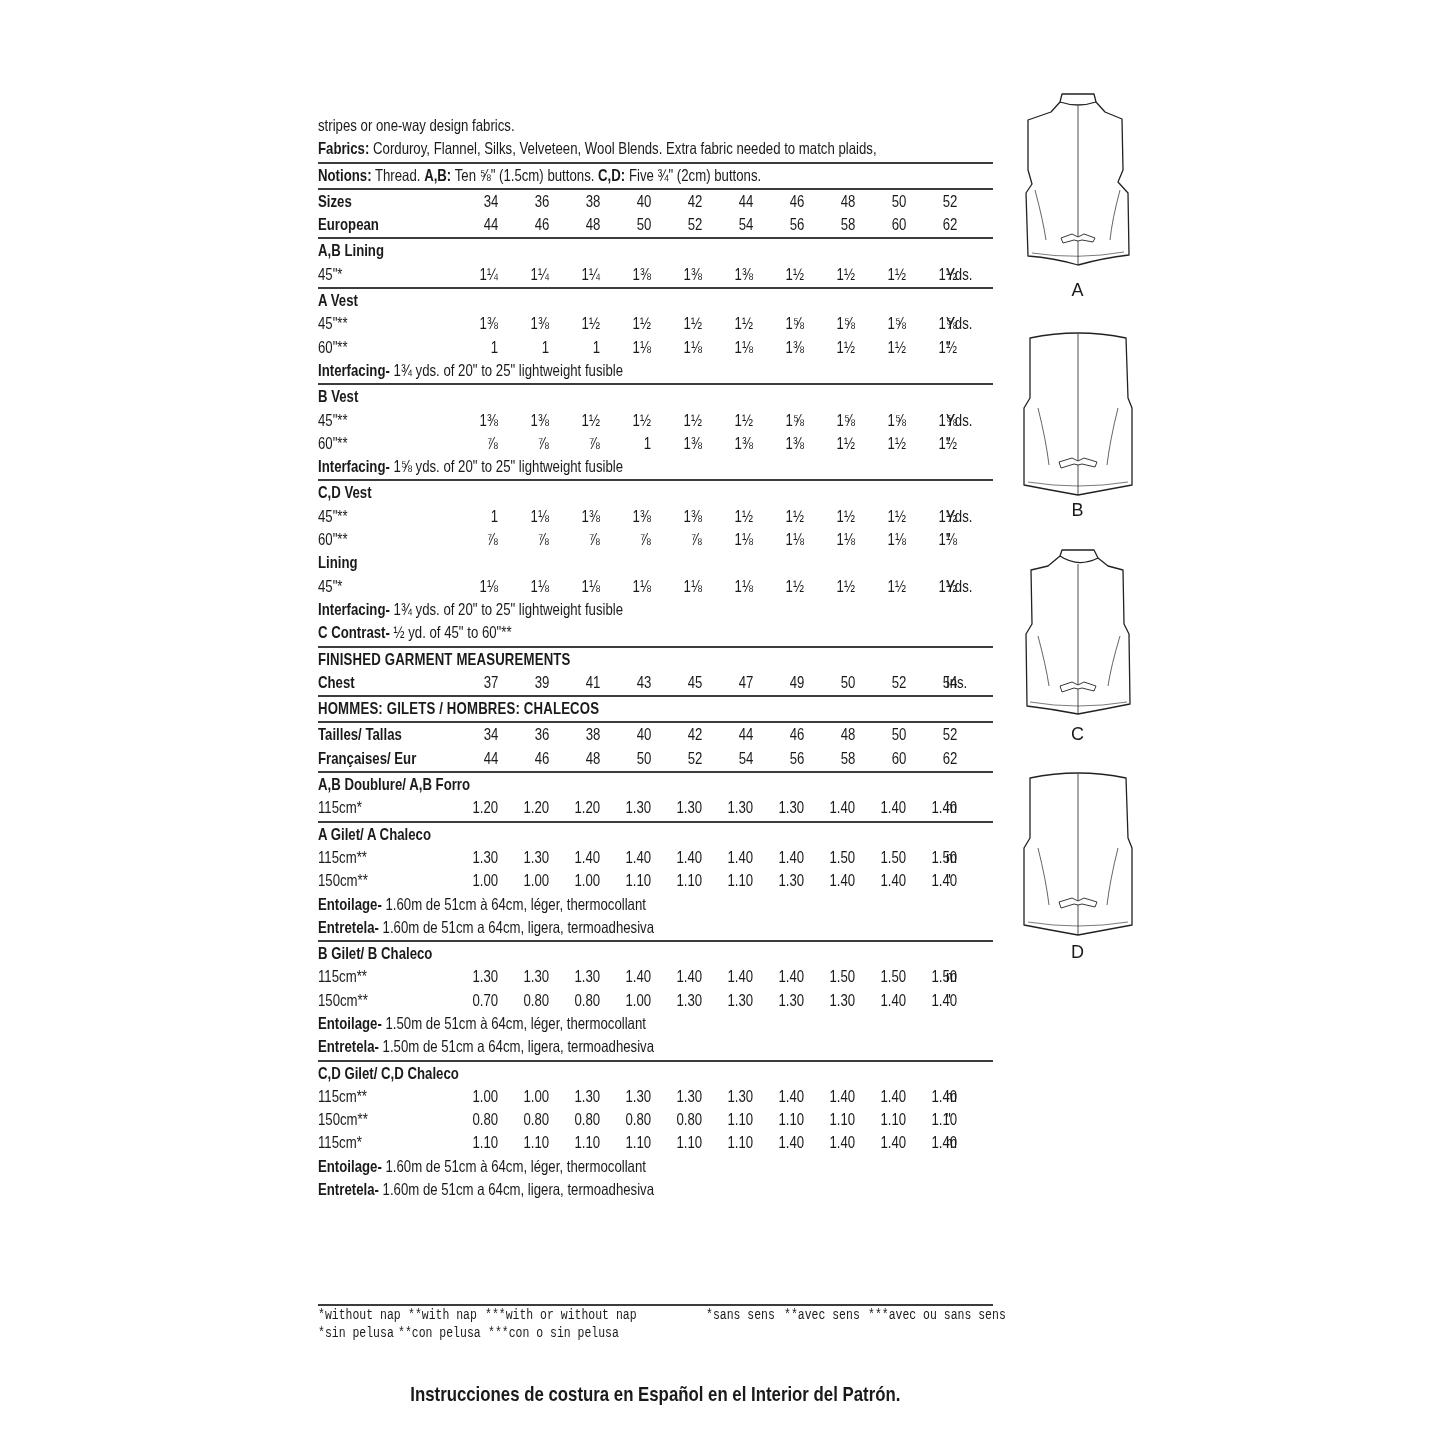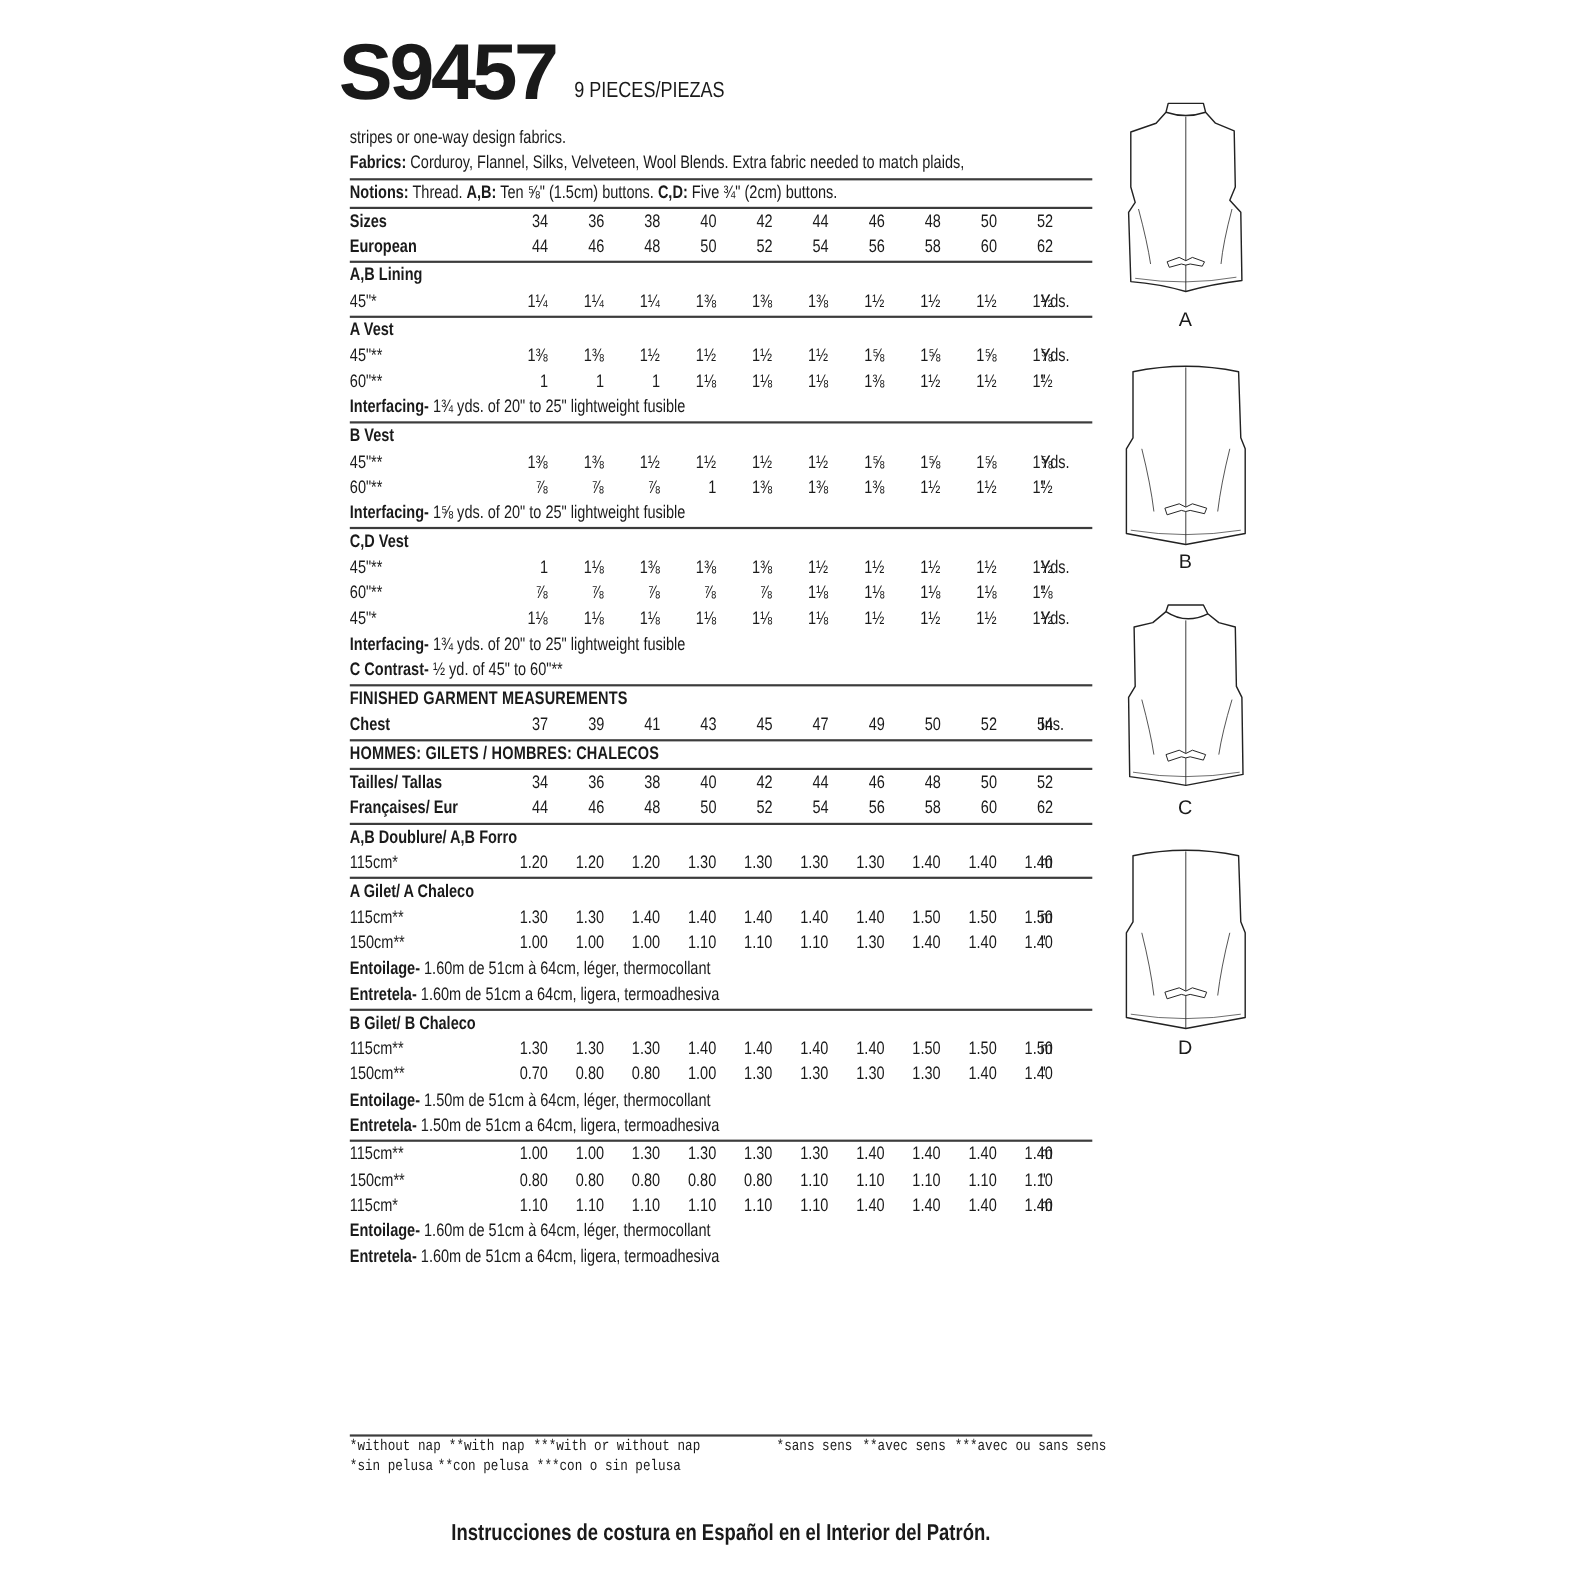--- a/index.html
+++ b/index.html
@@ -37,24 +37,20 @@
   .view { position: absolute; left: 0; width: 135px; }
   .view svg { display: block; }
   .view-letter { position: absolute; left: 0; width: 135px; text-align: center; font-size: 18px;
                  font-family: "Liberation Sans", sans-serif; }
 </style>
 </head>
 <body>
 
 <div class="page">
 
-  <div class="header">
-    <span class="pattern-no">S9457</span>
-    <span class="pieces">9 PIECES/PIEZAS</span>
-  </div>
 
   <div class="sheet">
 
 
     <div class="block">
       <div class="row"><span class="condensed">stripes or one-way design fabrics.</span></div>
       <div class="row"><span class="condensed"><span class="bold">Fabrics:</span> <span>Corduroy, Flannel, Silks, Velveteen, Wool Blends. Extra fabric needed to match plaids,</span></span></div>
     </div>
 
     <div class="block">
@@ -204,20 +200,21 @@
           <span class="cell" style="left: 236px;"><span class="condensed">⅞</span></span>
           <span class="cell" style="left: 287px;"><span class="condensed">⅞</span></span>
           <span class="cell" style="left: 338px;"><span class="condensed">⅞</span></span>
           <span class="cell" style="left: 389px;"><span class="condensed">1⅛</span></span>
           <span class="cell" style="left: 440px;"><span class="condensed">1⅛</span></span>
           <span class="cell" style="left: 491px;"><span class="condensed">1⅛</span></span>
           <span class="cell" style="left: 542px;"><span class="condensed">1⅛</span></span>
           <span class="cell" style="left: 593px;"><span class="condensed">1⅛</span></span>
           <span class="unit"><span class="condensed">"</span></span>
         </div>
+      <div class="row"><span class="condensed bold">Lining</span></div>
       <div class="row grid-row">
           <span class="label condensed">45"*</span>
           <span class="cell" style="left: 134px;"><span class="condensed">1⅛</span></span>
           <span class="cell" style="left: 185px;"><span class="condensed">1⅛</span></span>
           <span class="cell" style="left: 236px;"><span class="condensed">1⅛</span></span>
           <span class="cell" style="left: 287px;"><span class="condensed">1⅛</span></span>
           <span class="cell" style="left: 338px;"><span class="condensed">1⅛</span></span>
           <span class="cell" style="left: 389px;"><span class="condensed">1⅛</span></span>
           <span class="cell" style="left: 440px;"><span class="condensed">1½</span></span>
           <span class="cell" style="left: 491px;"><span class="condensed">1½</span></span>
@@ -360,20 +357,21 @@
           <span class="cell" style="left: 491px;"><span class="condensed">1.30</span></span>
           <span class="cell" style="left: 542px;"><span class="condensed">1.40</span></span>
           <span class="cell" style="left: 593px;"><span class="condensed">1.40</span></span>
           <span class="unit"><span class="condensed">"</span></span>
         </div>
       <div class="row"><span class="condensed"><span class="bold">Entoilage-</span> <span>1.50m de 51cm à 64cm, léger, thermocollant</span></span></div>
       <div class="row"><span class="condensed"><span class="bold">Entretela-</span> <span>1.50m de 51cm a 64cm, ligera, termoadhesiva</span></span></div>
     </div>
 
     <div class="block" style="border-bottom:none;">
+      <div class="row"><span class="condensed bold">C,D Gilet/ C,D Chaleco</span></div>
       <div class="row grid-row">
           <span class="label condensed">115cm**</span>
           <span class="cell" style="left: 134px;"><span class="condensed">1.00</span></span>
           <span class="cell" style="left: 185px;"><span class="condensed">1.00</span></span>
           <span class="cell" style="left: 236px;"><span class="condensed">1.30</span></span>
           <span class="cell" style="left: 287px;"><span class="condensed">1.30</span></span>
           <span class="cell" style="left: 338px;"><span class="condensed">1.30</span></span>
           <span class="cell" style="left: 389px;"><span class="condensed">1.30</span></span>
           <span class="cell" style="left: 440px;"><span class="condensed">1.40</span></span>
           <span class="cell" style="left: 491px;"><span class="condensed">1.40</span></span>

